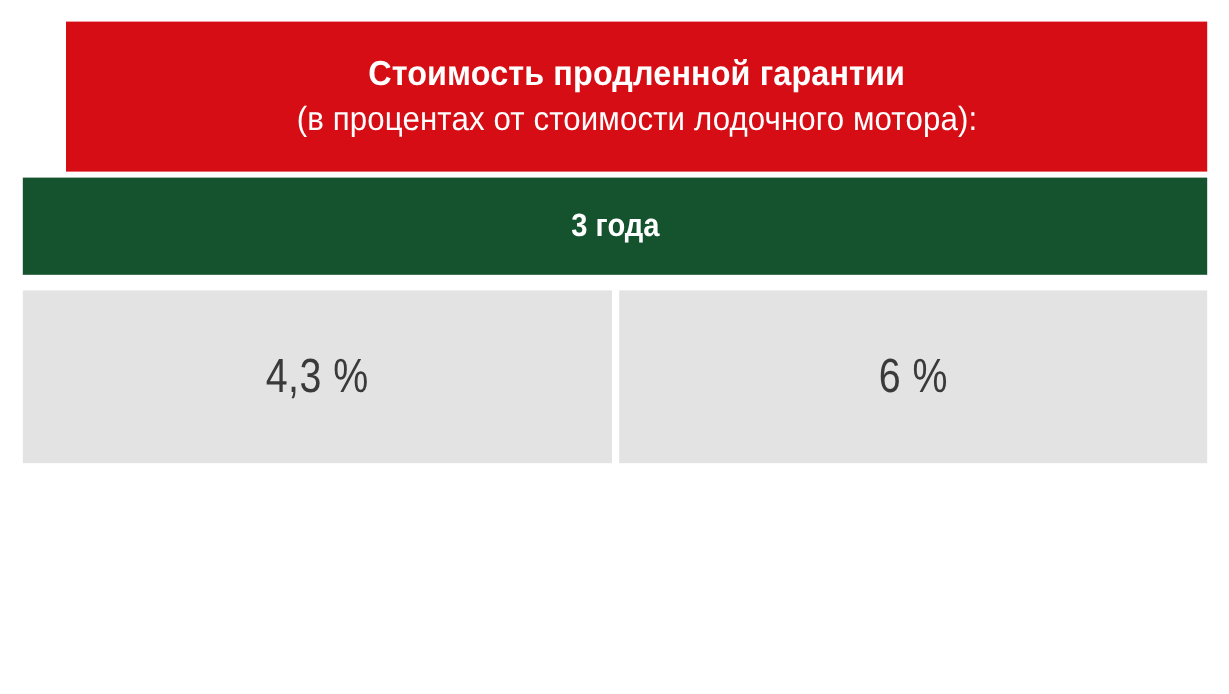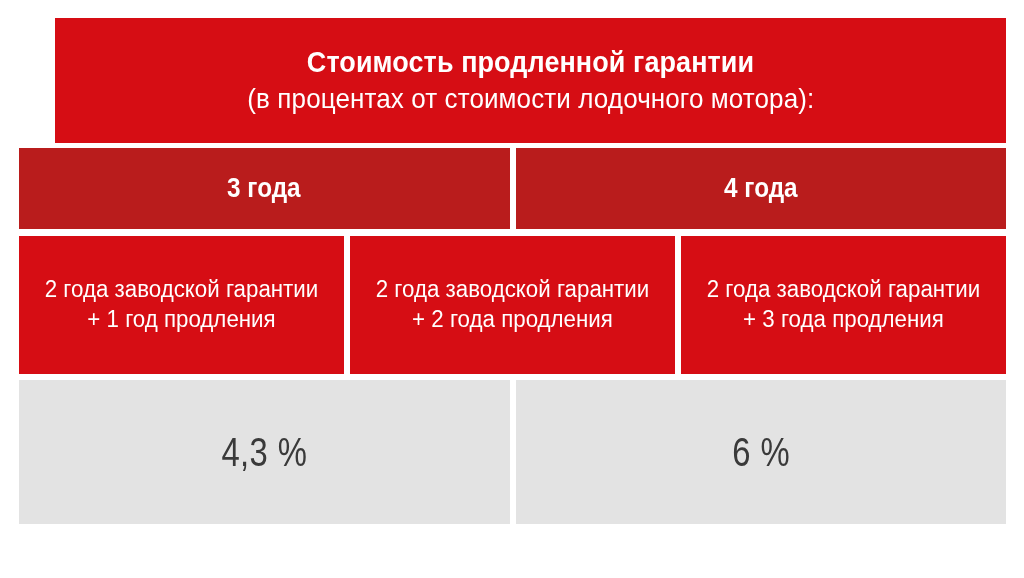--- a/index.html
+++ b/index.html
@@ -74,21 +74,21 @@
     display: flex;
     align-items: center;
     justify-content: center;
     text-align: center;
   }
   .cell + .cell { margin-left: 6px; }
 
   
   .years-row { height: 81px; }
   .years-row .cell {
-    background: #b91c1c;
+    background: #14532d;
     color: #ffffff;
   }
   .years-label {
     font-size: 27px;
     font-weight: bold;
     transform: scaleX(0.9);
     white-space: nowrap;
   }
 
   
@@ -128,38 +128,24 @@
     <div class="title-line-1">Стоимость продленной гарантии</div>
     <div class="title-line-2">(в процентах от стоимости лодочного мотора):</div>
   </div>
 
   <div class="gap-v-5"></div>
 
   <div class="row years-row">
     <div class="cell">
       <span class="years-label">3 года</span>
     </div>
-    <div class="cell">
-      <span class="years-label">4 года</span>
-    </div>
   </div>
 
   <div class="gap-v-7"></div>
 
-  <div class="row desc-row">
-    <div class="cell">
-      <span class="desc-text">2 года заводской гарантии + 1 год продления</span>
-    </div>
-    <div class="cell">
-      <span class="desc-text">2 года заводской гарантии + 2 года продления</span>
-    </div>
-    <div class="cell">
-      <span class="desc-text">2 года заводской гарантии + 3 года продления</span>
-    </div>
-  </div>
 
   <div class="gap-v-6"></div>
 
   <div class="row pct-row">
     <div class="cell">
       <span class="pct-text">4,3 %</span>
     </div>
     <div class="cell">
       <span class="pct-text">6 %</span>
     </div>

